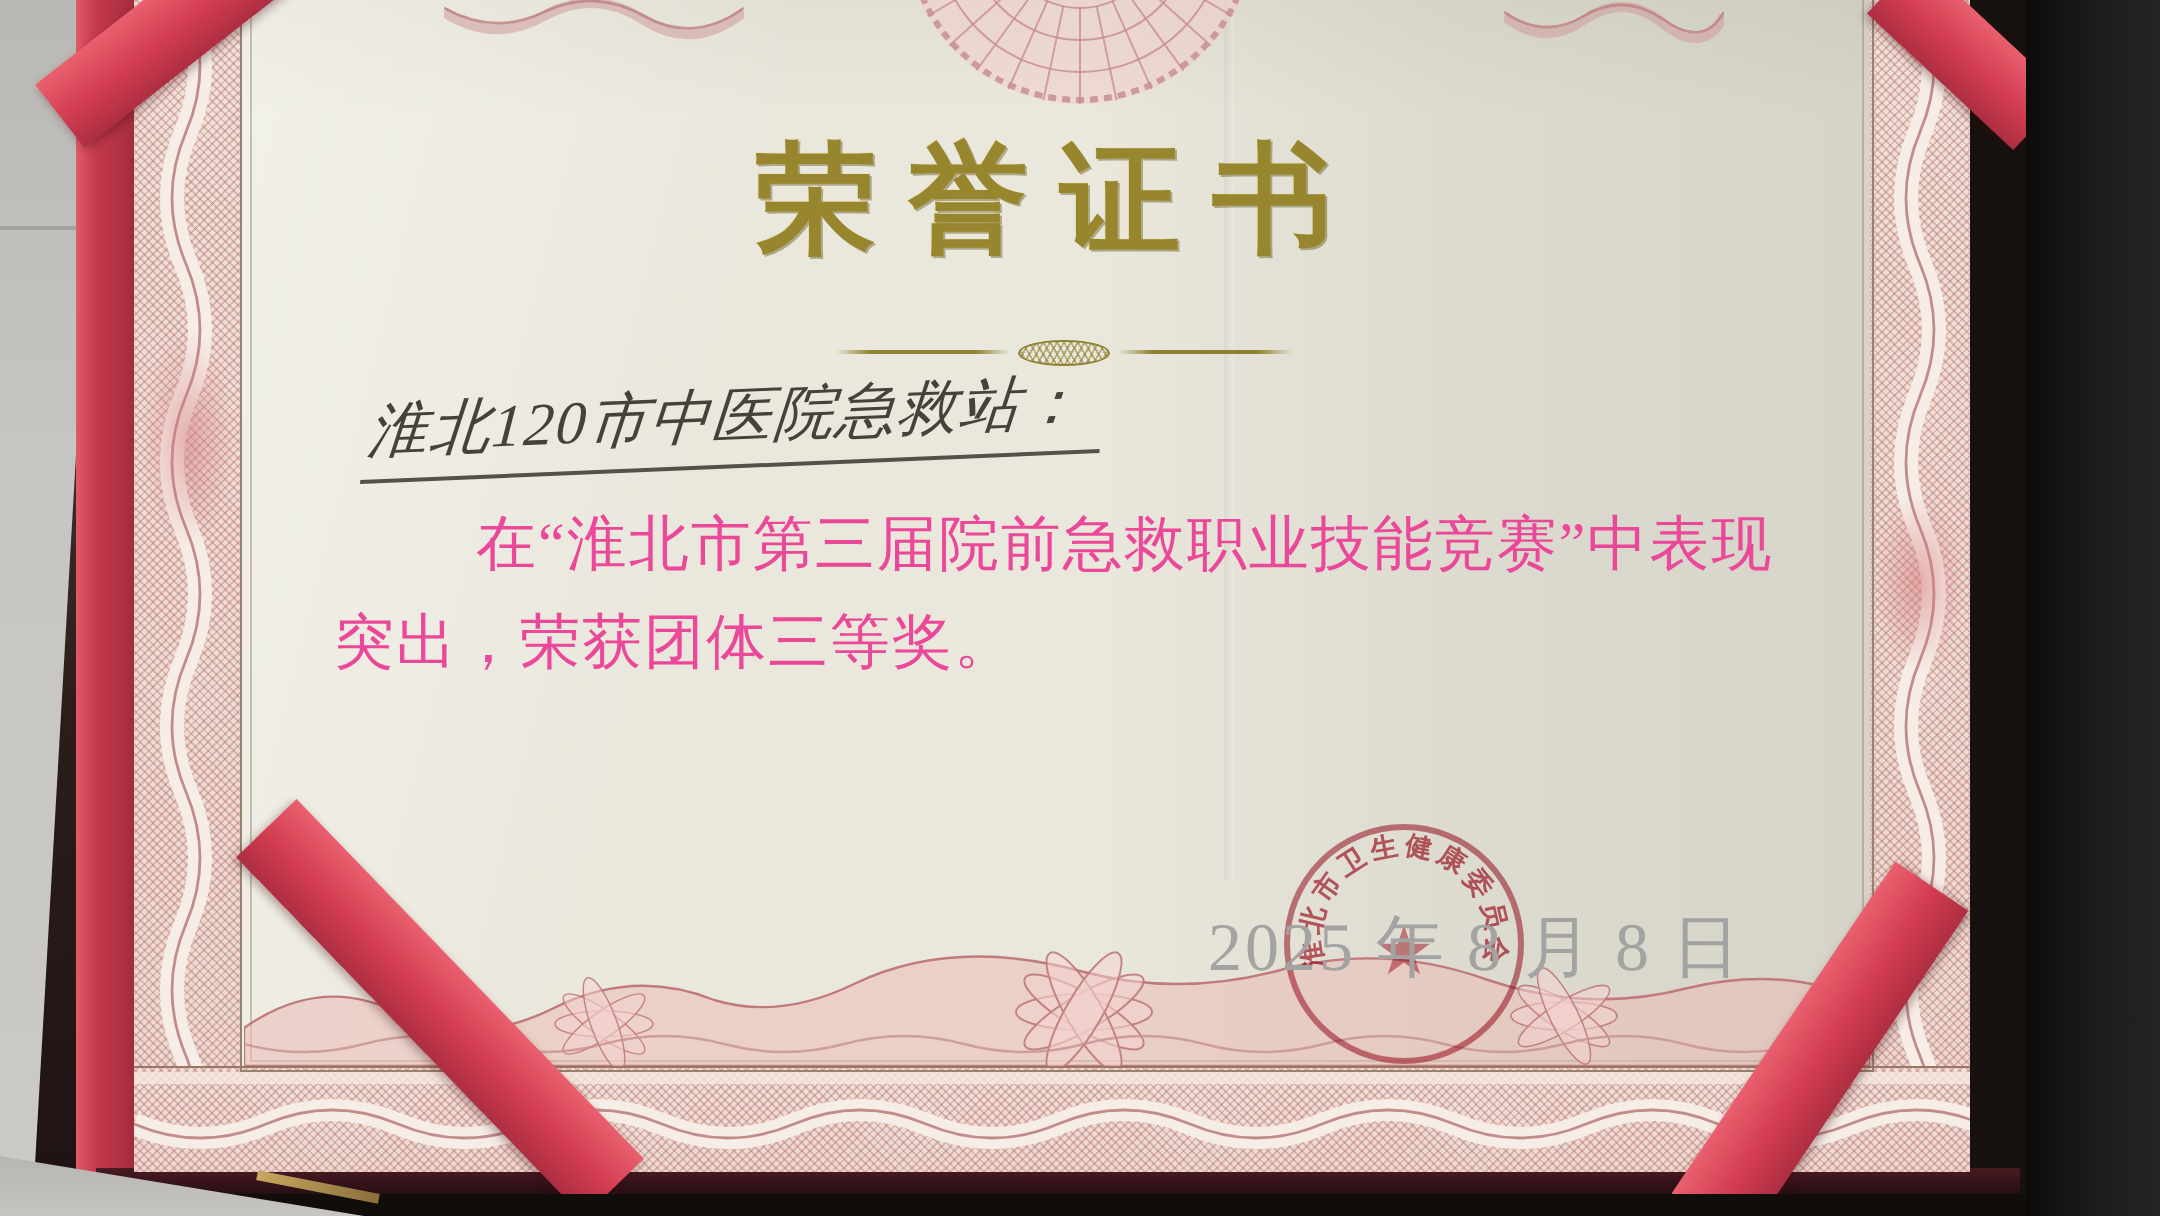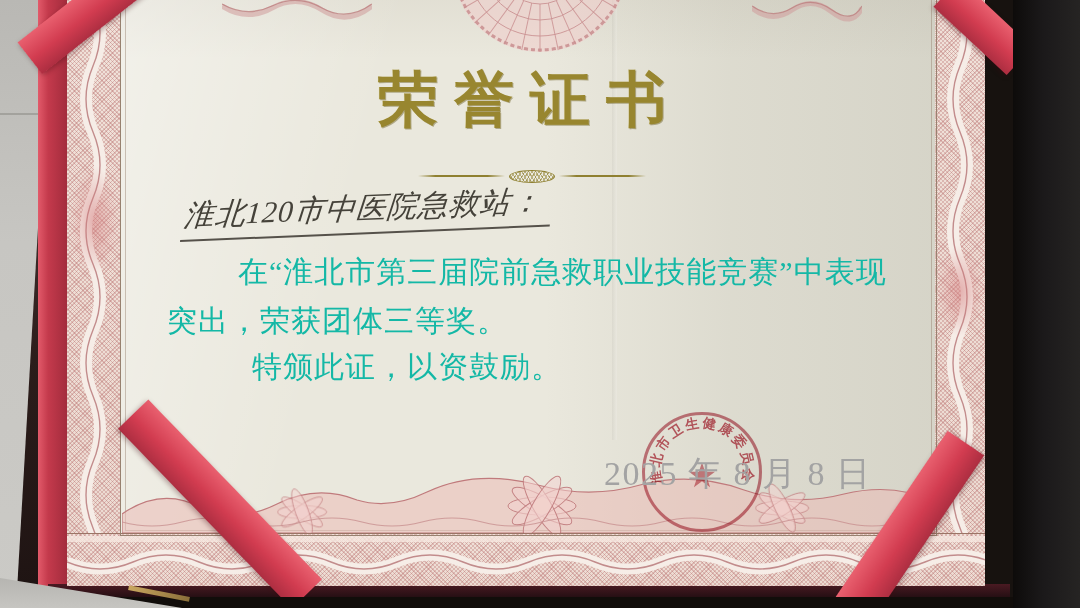--- a/index.html
+++ b/index.html
@@ -62,21 +62,21 @@
   .divider .line{flex:1;height:2px;background:linear-gradient(90deg,rgba(143,128,48,0),#8f8030 20%,#8f8030 80%,rgba(143,128,48,0));}
   .divider .knot{width:44px;height:11px;margin:0 4px;border:1px solid #8f8030;border-radius:50%;
     background:repeating-linear-gradient(60deg,rgba(143,128,48,.55) 0 1px,rgba(0,0,0,0) 1px 3px),
                repeating-linear-gradient(-60deg,rgba(143,128,48,.55) 0 1px,rgba(0,0,0,0) 1px 3px);}
 
   
   .recipient{left:180px;top:196px;font-size:30px;color:#45423a;
     font-style:italic;letter-spacing:1px;white-space:nowrap;
     transform:rotate(-2.4deg) skewX(-7deg);transform-origin:left bottom;
     border-bottom:2px solid #55514a;padding:0 10px 3px 2px;}
-  .bodytext{font-size:30px;color:#14b8a6;letter-spacing:1px;white-space:nowrap;
+  .bodytext{font-size:30px;color:#ec4899;letter-spacing:1px;white-space:nowrap;
     font-family:"Liberation Serif","DejaVu Serif",serif;}
   .bl1{left:238px;top:252px;}
   .bl2{left:167px;top:301px;}
   .bl3{left:252px;top:347px;}
   .dateline{left:604px;top:451px;font-size:34px;letter-spacing:1.5px;color:#a3a3a3;z-index:9;}
 
   
   .seal{left:642px;top:412px;width:114px;height:114px;border-radius:50%;
     border:3px solid rgba(190,78,93,.8);opacity:.92;z-index:8;
     mix-blend-mode:multiply;}
@@ -210,21 +210,20 @@
   <div class="abs divider">
     <span class="line"></span>
     <span class="knot"></span>
     <span class="line"></span>
   </div>
 
   <div class="abs recipient">淮北120市中医院急救站：</div>
 
   <div class="abs bodytext bl1">在“淮北市第三届院前急救职业技能竞赛”中表现</div>
   <div class="abs bodytext bl2">突出，荣获团体三等奖。</div>
-  <div class="abs bodytext bl3">特颁此证，以资鼓励。</div>
 
   <div class="abs seal">
     <svg width="114" height="114" viewBox="0 0 114 114">
       <path id="sealarc" d="M 18,70 A 42,42 0 1,1 96,70" fill="none"></path>
       <text font-size="13.5" fill="#c5515f" letter-spacing="2.5" font-family="Liberation Serif, DejaVu Serif, serif" font-weight="bold">
         <textPath href="#sealarc" startOffset="50%" text-anchor="middle">淮北市卫生健康委员会</textPath>
       </text>
       <text x="57" y="72" text-anchor="middle" font-size="34" fill="rgba(197,81,95,.75)">★</text>
     </svg>
   </div>

